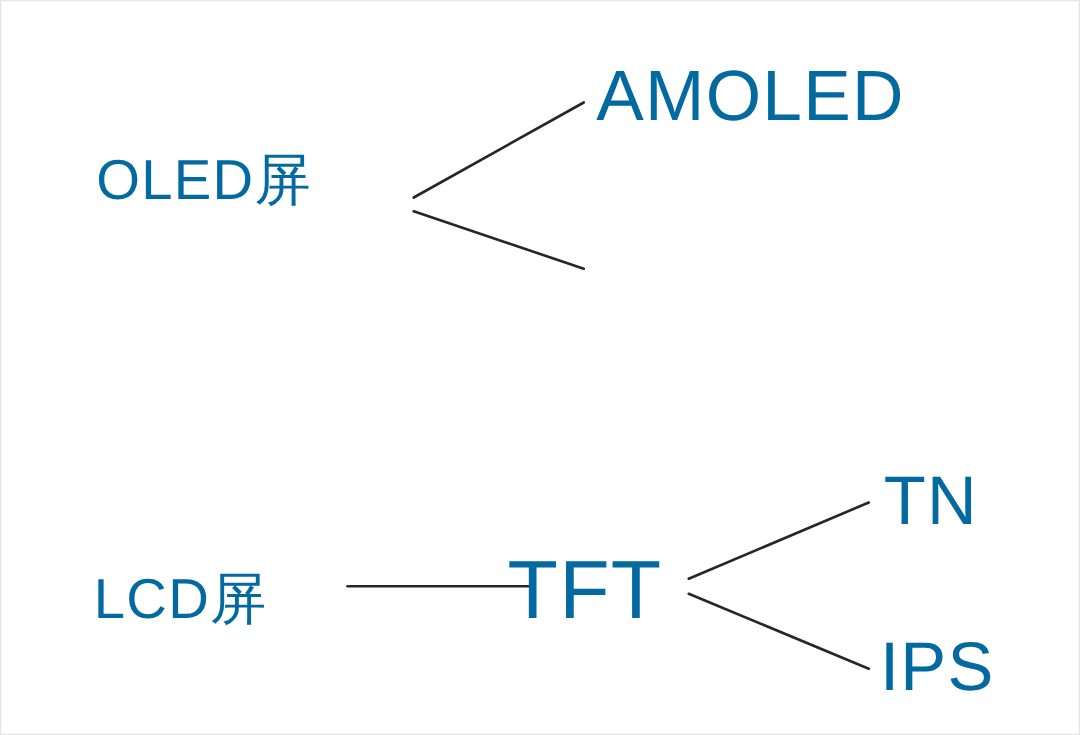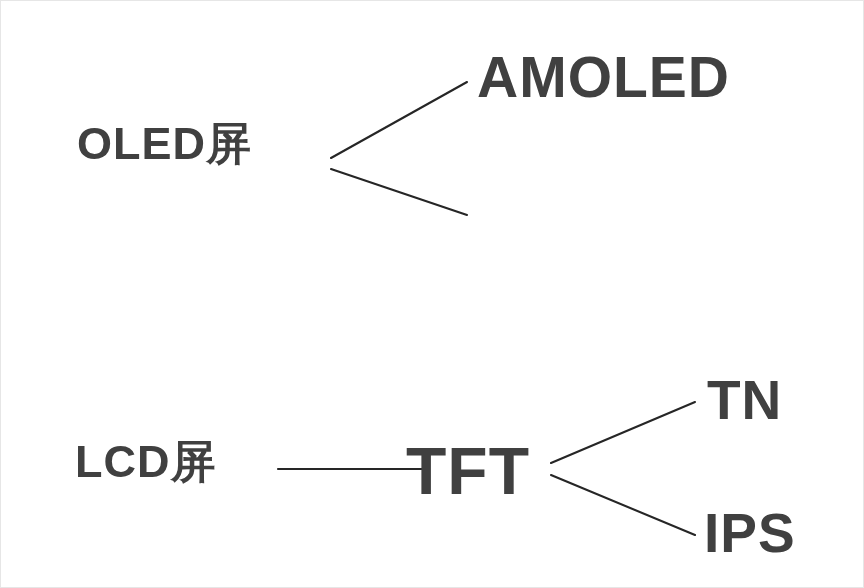--- a/index.html
+++ b/index.html
@@ -24,22 +24,22 @@
     position: absolute;
     left: 0;
     top: 0;
     width: 864px;
     height: 588px;
     pointer-events: none;
   }
   .node-label {
     position: absolute;
     white-space: nowrap;
-    color: #404040;
-    font-weight: 700;
+    color: #0369a1;
+    font-weight: 400;
     line-height: 1;
     letter-spacing: 0.5px;
     -webkit-font-smoothing: antialiased;
   }
   
   .node-root {
     font-size: 45px;
     letter-spacing: 1px;
   }
   
@@ -53,21 +53,21 @@
     letter-spacing: 1px;
   }
   .node-leaf-small {
     font-size: 55px;
     letter-spacing: 1px;
     text-align: center;
   }
   #node-oled   { left: 76px;  top: 120px; }
   #node-amoled { left: 476px; top: 48px;  }
   #node-pmoled { left: 476px; top: 180px; }
-  #node-lcd    { left: 74px;  top: 438px; }
+  #node-lcd    { left: 74px;  top: 455px; }
   #node-tft    { left: 405px; top: 437px; }
   #node-tn     { left: 706px; top: 372px; }
   #node-ips    { left: 703px; top: 505px; }
 </style>
 </head>
 <body>
 
 <div id="diagram-canvas">
 
   <svg id="edge-layer" viewBox="0 0 864 588" width="864" height="588" xmlns="http://www.w3.org/2000/svg">

